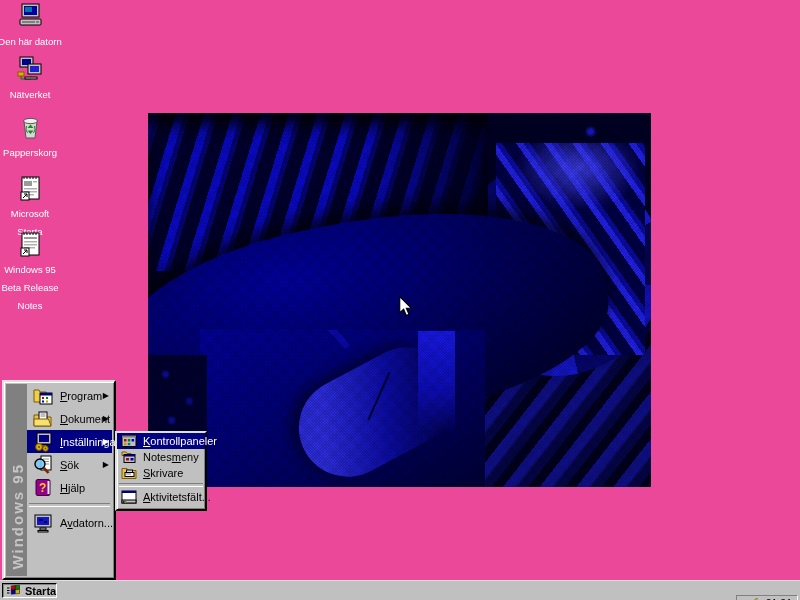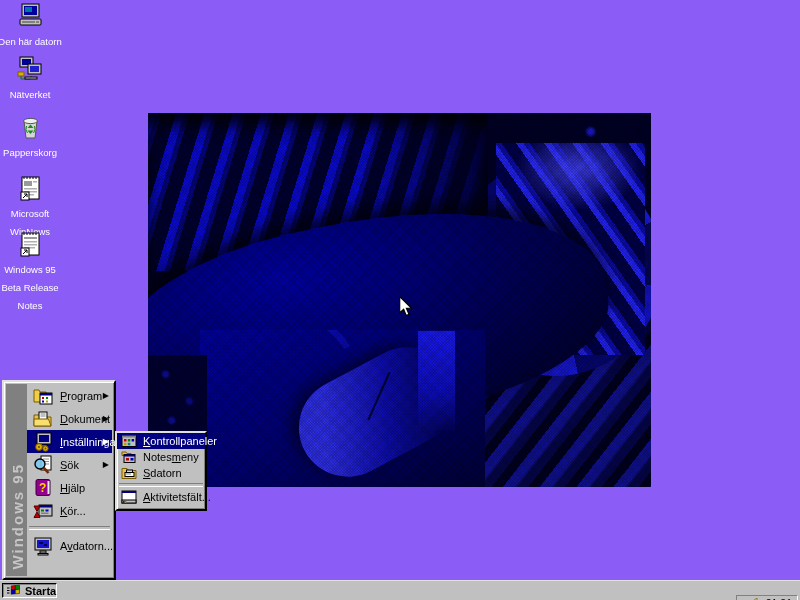--- a/index.html
+++ b/index.html
@@ -1,17 +1,17 @@
 <!DOCTYPE html>
 <html><head>
 <meta charset="utf-8">
 <style>
   html,body{margin:0;padding:0;}
   body{width:800px;height:600px;overflow:hidden;font-family:"Liberation Sans",sans-serif;}
-  #screen{position:relative;width:800px;height:600px;background:#8b5cf6;overflow:hidden;}
+  #screen{position:relative;width:800px;height:600px;background:#ec4899;overflow:hidden;}
 
   
   .wallpaper{position:absolute;left:148px;top:113px;width:503px;height:374px;background:#000026;overflow:hidden;}
   .wp{position:absolute;}
   .wp-base{inset:0;background-image:
     radial-gradient(circle at 88% 5%, #1a1ad8 0 2px, transparent 6px),
     radial-gradient(circle at 95% 14%, #1515c8 0 3px, transparent 8px),
     radial-gradient(circle at 80% 10%, #0f0fb0 0 2px, transparent 5px),
     radial-gradient(circle at 97% 38%, #1818d0 0 3px, transparent 7px),
     radial-gradient(circle at 91% 55%, #1212c0 0 2px, transparent 6px),
@@ -181,21 +181,21 @@
           </g>
         <rect x="7" y="6" width="8" height="5" fill="#9a9a9a"></rect>
         <rect x="16" y="6" width="4" height="1.5" fill="#b0b0b0"></rect>
         <rect x="7" y="13" width="13" height="1.5" fill="#b0b0b0"></rect>
         <rect x="7" y="16" width="13" height="1.5" fill="#b0b0b0"></rect>
         <rect x="7" y="19" width="10" height="1.5" fill="#b0b0b0"></rect>
         <rect x="4" y="17" width="8" height="8" fill="#fff" stroke="#000"></rect>
         <path d="M6 23 L10 19 M10 19 h-3 M10 19 v3" stroke="#000" fill="none"></path>
       </svg>
     </span>
-    <span class="dlabel">Microsoft WinNews</span>
+    <span class="dlabel">Microsoft Starta</span>
   </div>
 
   <div class="desk-icon" style="top:231px;">
     <span class="dico">
       <svg width="27" height="26" viewBox="0 0 27 26">
         <rect x="5" y="2" width="17" height="22" fill="#fff" stroke="#000"></rect>
         <g stroke="#000">
             <line x1="7" y1="2" x2="7" y2="4"></line>
             <line x1="10" y1="2" x2="10" y2="4"></line>
             <line x1="13" y1="2" x2="13" y2="4"></line>
@@ -284,34 +284,20 @@
         <span class="mi-icon">
           <svg width="20" height="20" viewBox="0 0 20 20">
             <path d="M3 3 q0 -1.5 2 -1.5 h10 q2 0 2 1.5 v13 q0 1.5 -2 1.5 h-10 q-2 0 -2 -1.5 z" fill="#92008e" stroke="#3c003a"></path>
             <rect x="14.5" y="3" width="2" height="13" fill="#e8e8e8"></rect>
             <text x="6" y="14" font-family="Liberation Sans, sans-serif" font-size="12" font-weight="bold" fill="#ffd400">?</text>
           </svg>
         </span>
         <span class="mi-label"><span></span><span class="uline">H</span><span>jälp</span></span>
       </div>
 
-      <div class="menu-row">
-        <span class="mi-icon">
-          <svg width="20" height="20" viewBox="0 0 20 20">
-            <rect x="6" y="4" width="13" height="11" fill="#c0c0c0" stroke="#000"></rect>
-            <rect x="6" y="4" width="13" height="2.5" fill="#000080"></rect>
-            <rect x="8" y="8.5" width="3" height="2" fill="#008000"></rect>
-            <rect x="12.5" y="8.5" width="3" height="2" fill="#0000c0"></rect>
-            <rect x="8" y="11.5" width="7.5" height="1.5" fill="#808080"></rect>
-            <path d="M1 5 h6 l-3 5.5 z" fill="#c00000" stroke="#500000"></path>
-            <path d="M1 16.5 h6 l-3 -5.5 z" fill="#c00000" stroke="#500000"></path>
-          </svg>
-        </span>
-        <span class="mi-label"><span></span><span class="uline">K</span><span>ör...</span></span>
-      </div>
 
       <div class="menu-sep">
           <span class="sep-line"></span>
         </div>
 
 
       <div class="menu-row">
         <span class="mi-icon">
           <svg width="20" height="20" viewBox="0 0 20 20">
             <rect x="2" y="2" width="16" height="12" fill="#c0c0c0" stroke="#000"></rect>
@@ -360,21 +346,21 @@
 
     <div class="sub-row">
       <span class="sub-icon">
         <svg width="16" height="16" viewBox="0 0 16 16">
           <path d="M1 3.5 h5 l1.5 2 h7.5 v8 H1 z" fill="#e8c050" stroke="#7a5c00"></path>
           <rect x="5.5" y="5" width="6" height="2.5" fill="#d8d8d8" stroke="#000"></rect>
           <rect x="4" y="7.5" width="9" height="4" fill="#fff" stroke="#000"></rect>
           <rect x="5" y="8.5" width="5" height="1" fill="#808080"></rect>
         </svg>
       </span>
-      <span class="mi-label"><span></span><span class="uline">S</span><span>datorn</span></span>
+      <span class="mi-label"><span></span><span class="uline">S</span><span>krivare</span></span>
     </div>
 
     <div class="sub-sep">
         <span class="sep-line"></span>
       </div>
 
     <div class="sub-row">
       <span class="sub-icon">
         <svg width="16" height="16" viewBox="0 0 16 16">
           <rect x="1" y="2" width="14" height="12" fill="#fff" stroke="#000"></rect>

